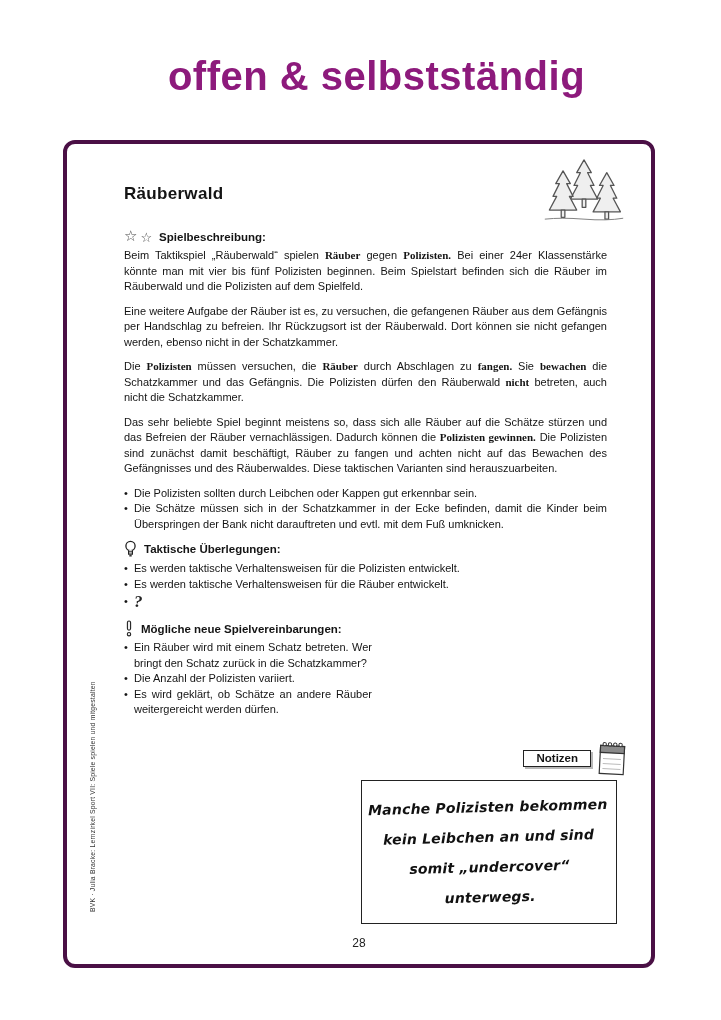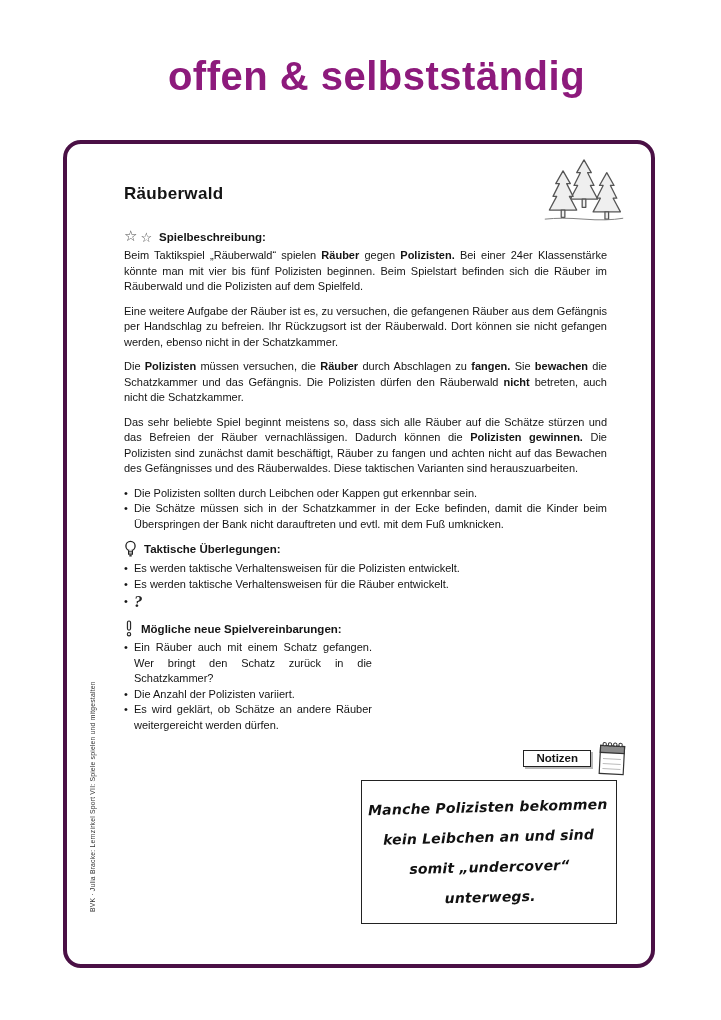--- a/index.html
+++ b/index.html
@@ -15,36 +15,36 @@
   .main-title {
     position:absolute; top:54px; left:16px; width:100%;
     text-align:center;
     font-size:40px; font-weight:bold; letter-spacing:0.5px;
     color:var(--accent,#8d1a7c);
   }
 
   .card {
     position:absolute; left:63px; top:140px; width:592px; height:828px;
     border:4px solid var(--border-col,#4a1045);
-    border-radius:18px;
+    border-radius:12px;
     background:#fff;
     padding:30px 44px 20px 57px;
   }
 
   .card-heading { font-size:17px; font-weight:bold; letter-spacing:0.3px; margin:10px 0 24px; }
 
   .trees { position:absolute; top:14px; right:26px; }
 
   .sec-head { display:flex; align-items:center; gap:7px; margin:2px 0 3px; }
   .sec-title { font-weight:bold; font-size:11.5px; }
   .stars { display:flex; gap:3px; color:#4a4a4a; font-size:15px; line-height:15px; }
   .stars .s2 { font-size:13px; margin-top:2px; }
 
   p.body { font-size:11px; line-height:15.5px; text-align:justify; margin-bottom:9px; }
-  p.body b, .btxt b { font-weight:bold; }
+  p.body b, .btxt b { font-weight:bold;font-family:Liberation Serif, serif; }
 
   .bullets { margin-bottom:8px; }
   .bullet { display:flex; font-size:11px; line-height:15.5px; }
   .bullet .marker { width:10px; flex:none; }
   .bullet .btxt { flex:1; text-align:justify; }
   .bullet.q { align-items:center; height:20px; }
   .qmark {
     font-family:"Liberation Serif", serif;
     font-size:17px; font-weight:bold; font-style:italic; line-height:16px; color:#222;
   }
@@ -162,21 +162,21 @@
     <div class="sec-head">
       <svg width="10" height="17" viewBox="0 0 10 17">
         <rect x="3.4" y="1" width="3.2" height="9.2" rx="1.6" fill="#f0f0f0" stroke="#222" stroke-width="1.1"></rect>
         <circle cx="5" cy="14.2" r="1.7" fill="#f0f0f0" stroke="#222" stroke-width="1.1"></circle>
       </svg>
       <span class="sec-title">Mögliche neue Spielvereinbarungen:</span>
     </div>
     <div class="bullets agreements-body">
       <div class="bullet">
         <span class="marker">•</span>
-        <span class="btxt">Ein Räuber auch mit einem Schatz gefangen. Wer bringt den Schatz zurück in die Schatzkammer?</span>
+        <span class="btxt">Ein Räuber wird mit einem Schatz betreten. Wer bringt den Schatz zurück in die Schatzkammer?</span>
       </div>
       <div class="bullet">
         <span class="marker">•</span>
         <span class="btxt">Die Anzahl der Polizisten variiert.</span>
       </div>
       <div class="bullet">
         <span class="marker">•</span>
         <span class="btxt">Es wird geklärt, ob Schätze an andere Räuber weitergereicht werden dürfen.</span>
       </div>
     </div>
@@ -199,16 +199,17 @@
     </svg>
 
     <div class="note-box">
       <div class="note-text">
         <div>Manche Polizisten bekommen</div>
         <div>kein Leibchen an und sind</div>
         <div>somit „undercover“ unterwegs.</div>
       </div>
     </div>
 
+    <div class="page-num">28</div>
     <div class="side-credit">BVK · Julia Bracke: Lernzirkel Sport VII: Spiele spielen und mitgestalten</div>
   </div>
 
 </div>
 
 </body></html>

